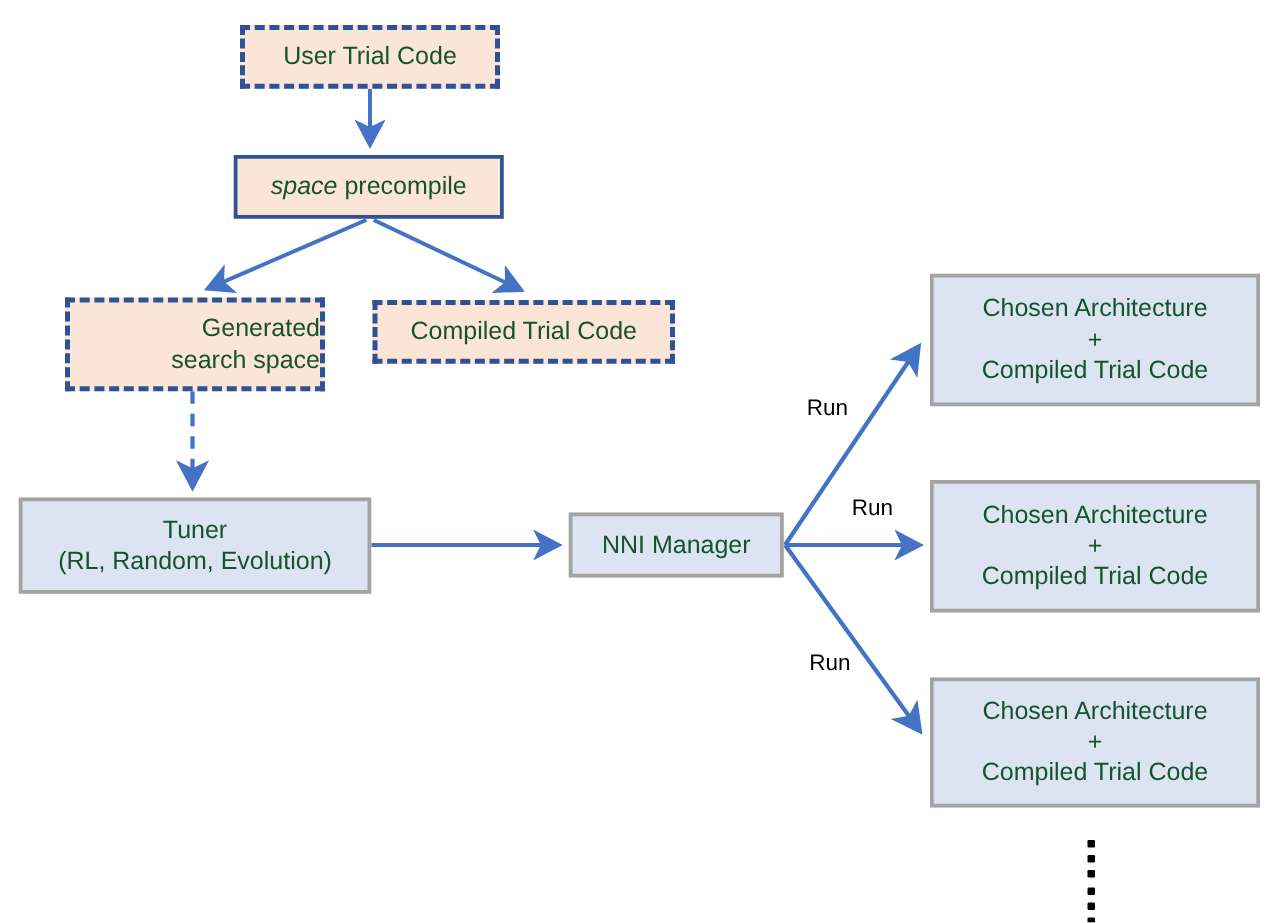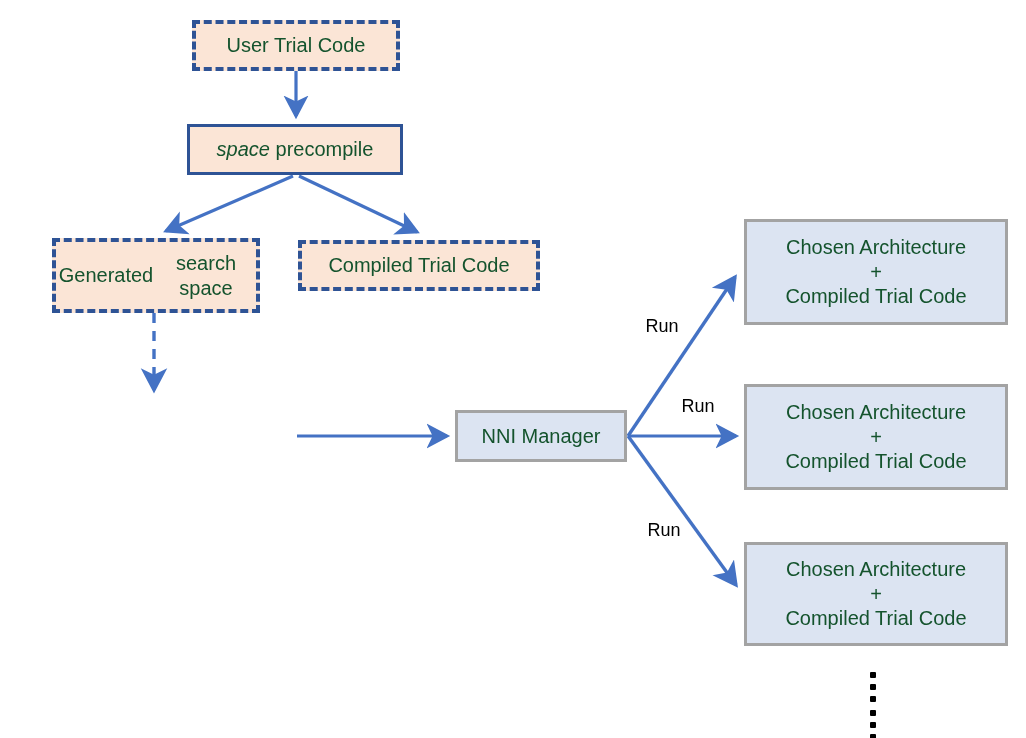--- a/index.html
+++ b/index.html
@@ -105,29 +105,33 @@
   </svg>
 
   <div class="node peach dashed" style="left:192px; top:20px; width:208px; height:51px;">
     <span class="txt">User Trial Code</span>
   </div>
 
   <div class="node peach" style="left:187px; top:124px; width:216px; height:51px;">
     <span class="txt"><span class="ital">space</span><span> precompile</span></span>
   </div>
 
-  <div class="node peach dashed" style="left:52px; top:238px; width:208px; height:75px; flex-direction:row;">
+  <div class="node peach dashed" style="left:52px; top:238px; width:208px; height:75px; flex-direction:column;text-align:right;">
     <span class="txt">Generated</span>
     <span class="txt">search space</span>
   </div>
 
   <div class="node peach dashed" style="left:298px; top:240px; width:242px; height:51px;">
     <span class="txt">Compiled Trial Code</span>
   </div>
 
+  <div class="node blue" style="left:15px; top:398px; width:282px; height:77px; flex-direction:column;">
+    <span class="txt">Tuner</span>
+    <span class="txt">(RL, Random, Evolution)</span>
+  </div>
 
   <div class="node blue" style="left:455px; top:410px; width:172px; height:52px;justify-content:flex-end;">
     <span class="txt">NNI Manager</span>
   </div>
 
   <div class="node blue" style="left:744px; top:219px; width:264px; height:106px; flex-direction:column;">
     <span class="txt">Chosen Architecture</span>
     <span class="txt">+</span>
     <span class="txt">Compiled Trial Code</span>
   </div>

